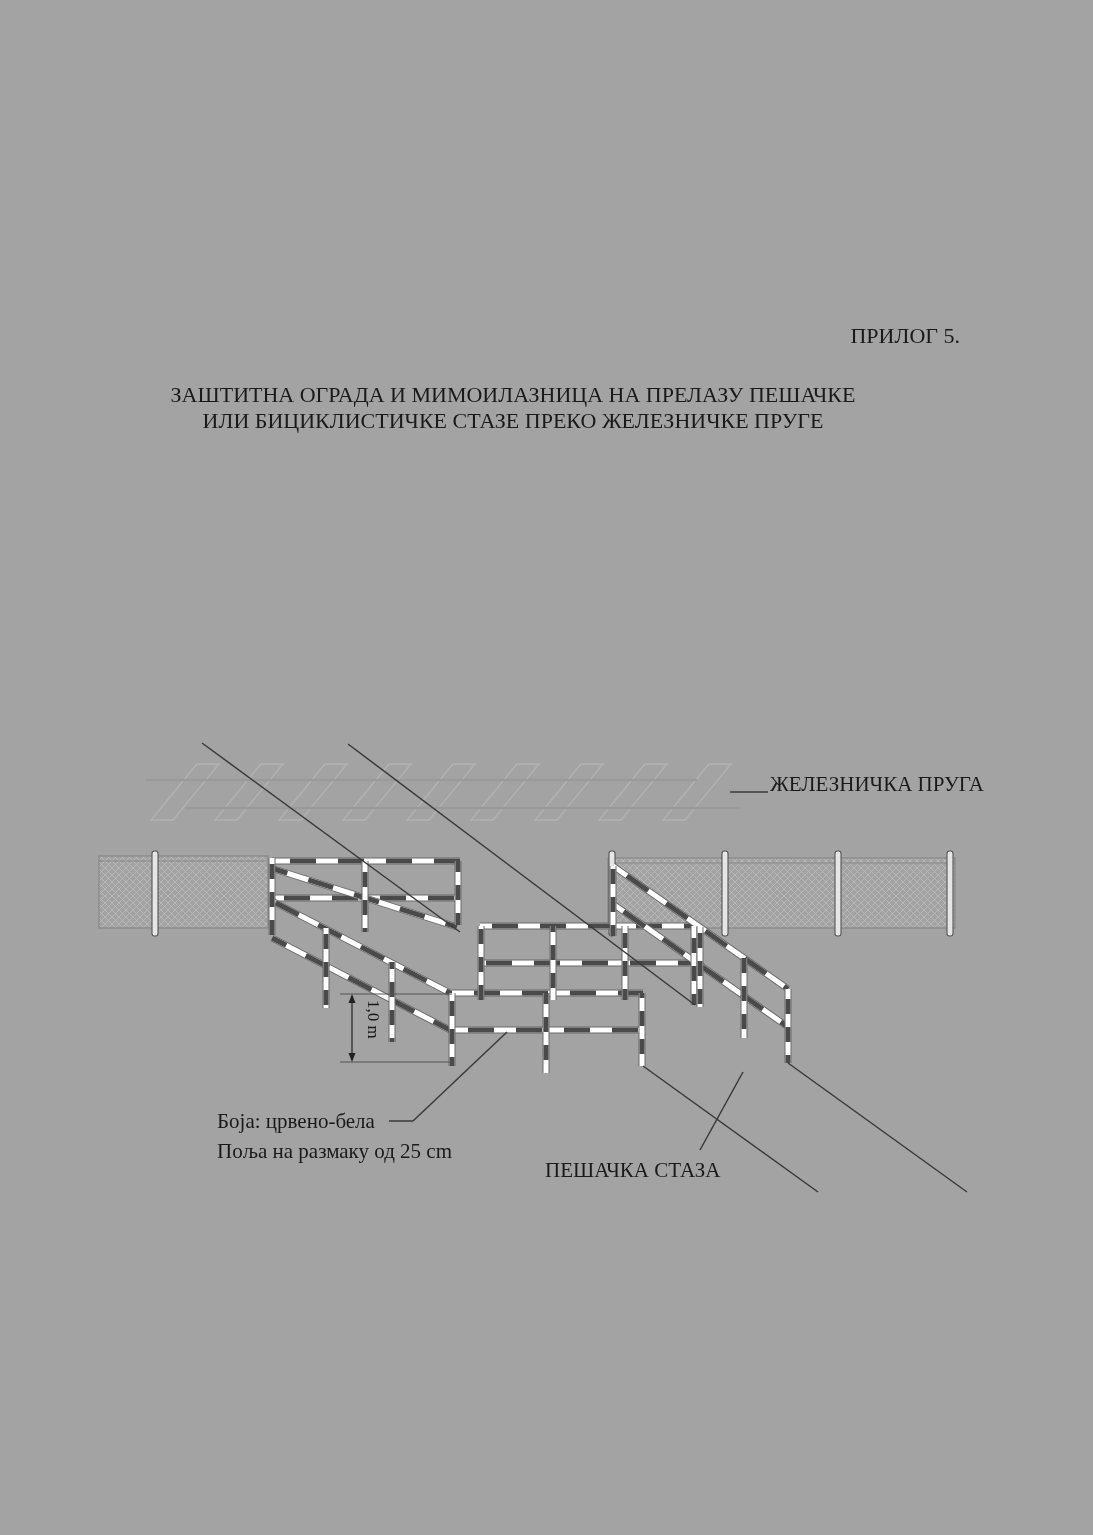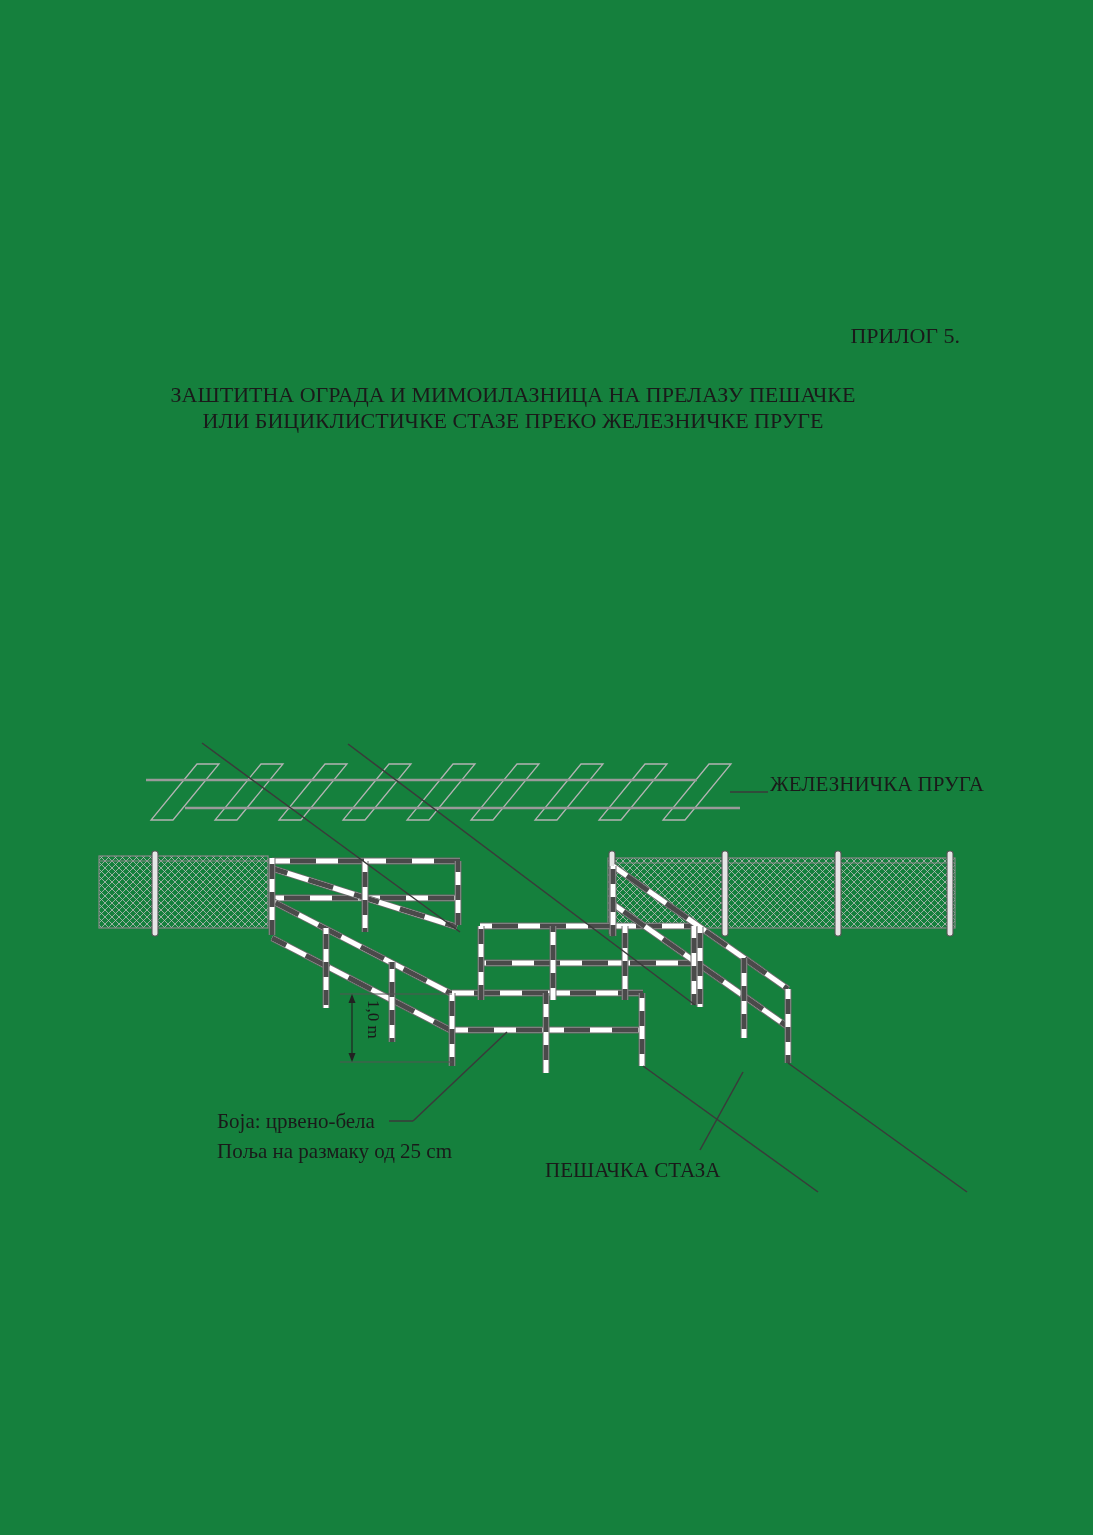--- a/index.html
+++ b/index.html
@@ -1,16 +1,16 @@
 <!DOCTYPE html>
 <html><head>
 <meta charset="utf-8">
 <style>
   html,body{margin:0;padding:0;background:#ffffff;}
-  .page{position:relative;width:1093px;height:1535px;background:#15803d;overflow:hidden;}
+  .page{position:relative;width:1093px;height:1535px;background:#a3a3a3;overflow:hidden;}
   svg{position:absolute;left:0;top:0;}
   text{font-family:"Liberation Serif",serif;fill:#1a1a1a;}
   .t22{font-size:22px;}
   .t21{font-size:21px;}
   .t17{font-size:17px;}
 </style>
 </head>
 <body>
 
 <div class="page">

